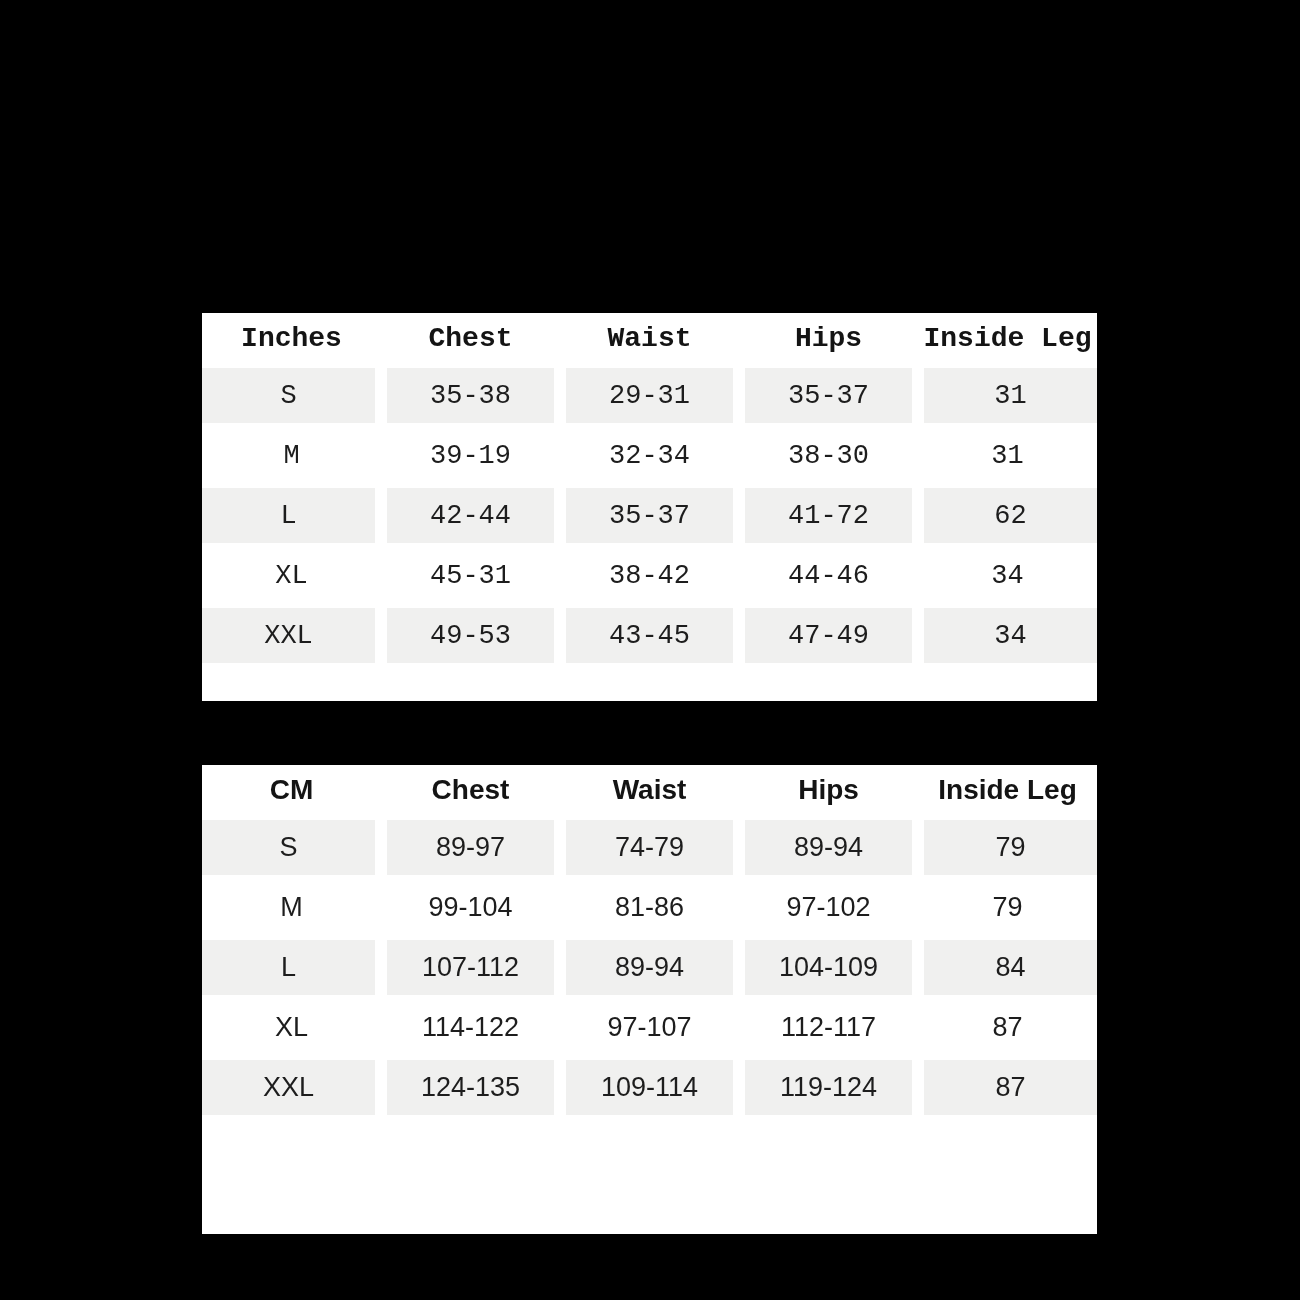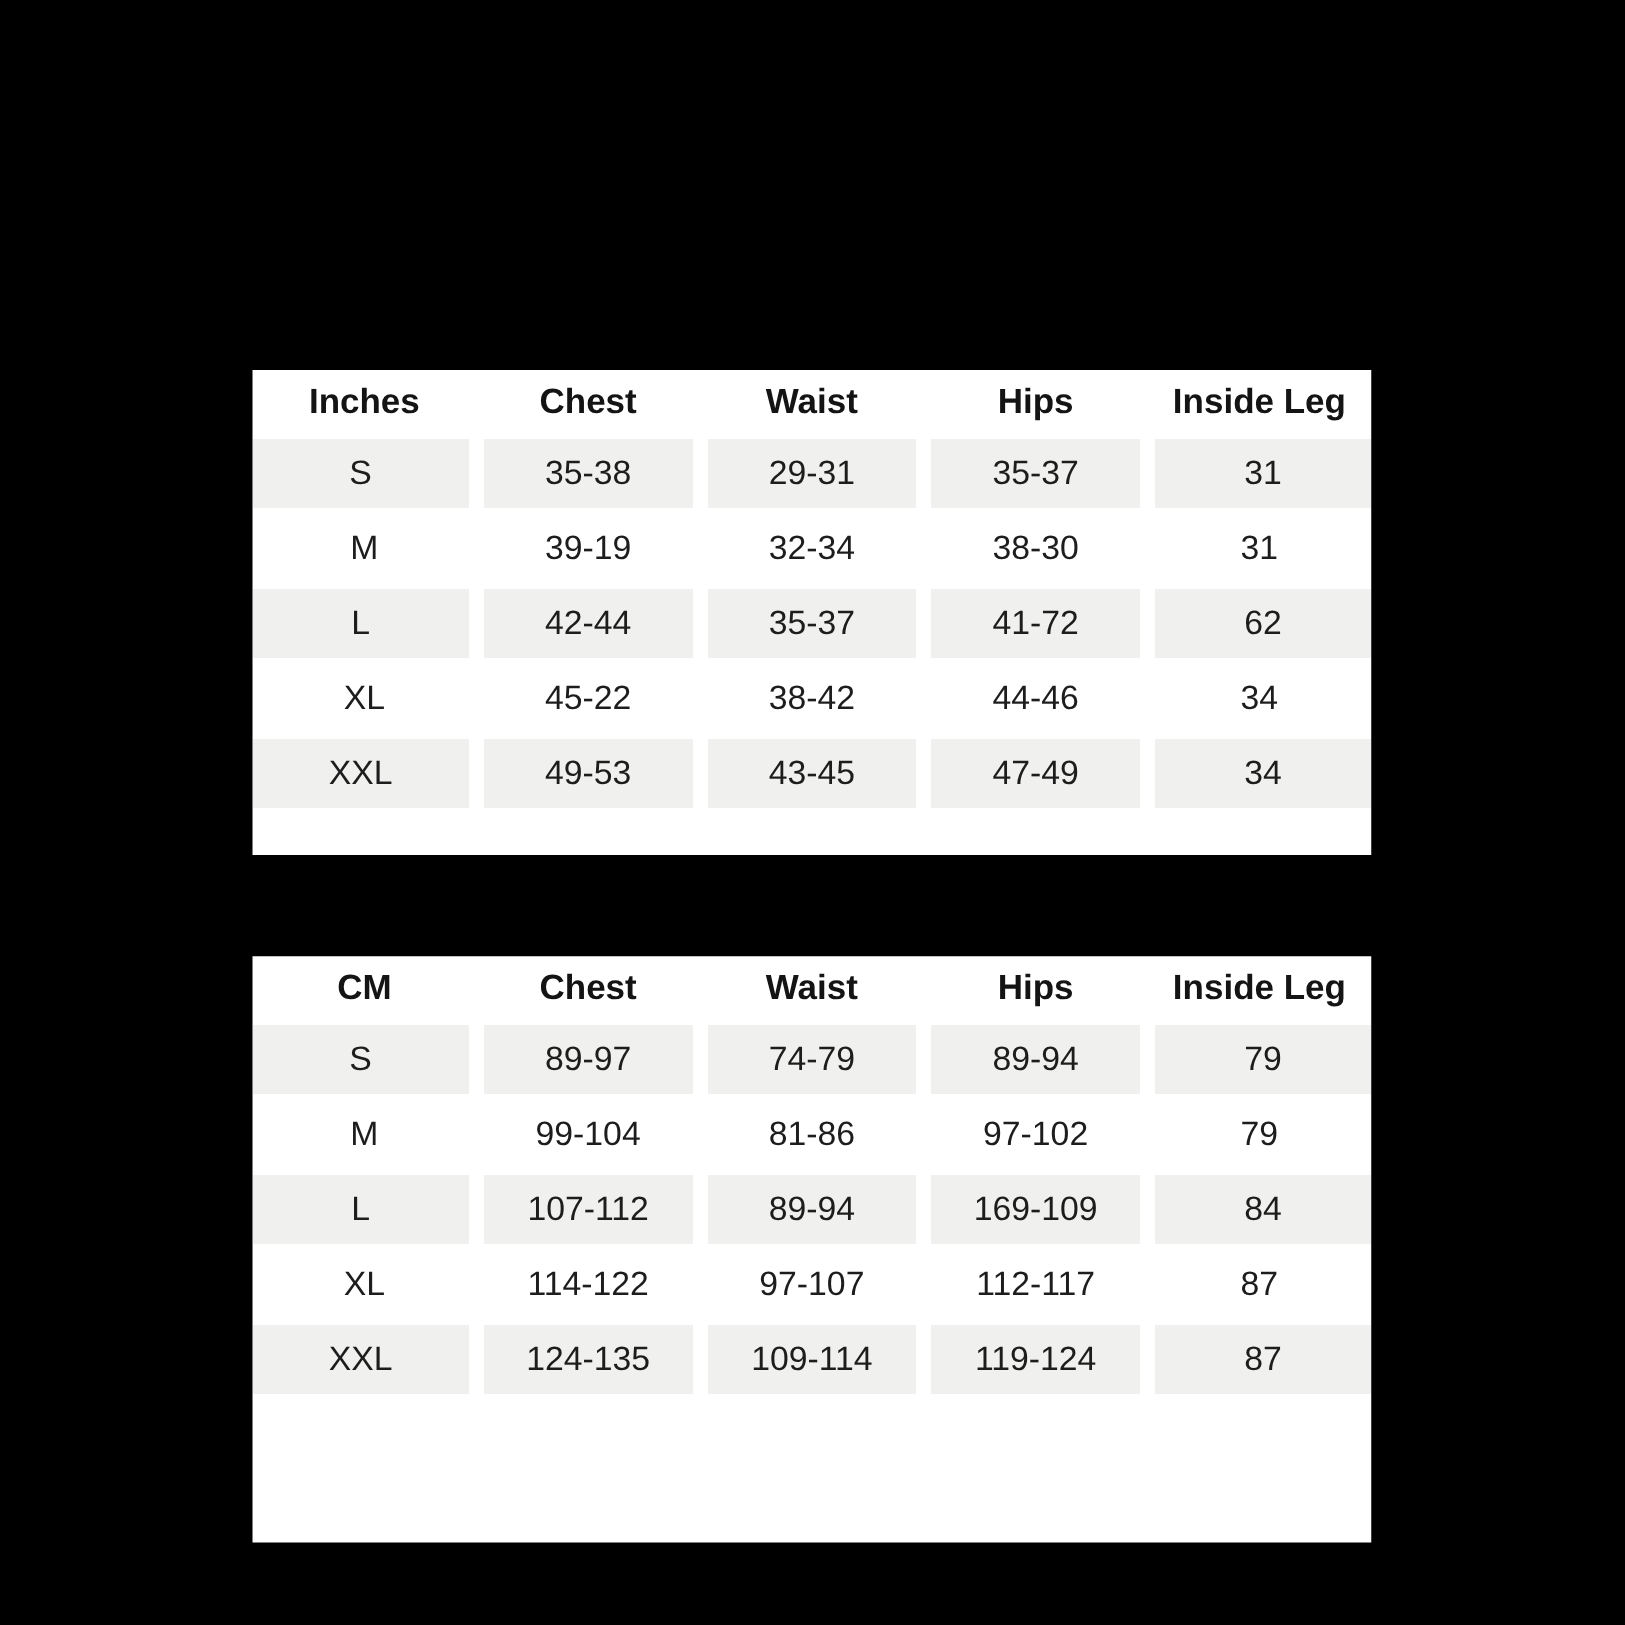--- a/index.html
+++ b/index.html
@@ -14,21 +14,21 @@
     background: #000000;
     overflow: hidden;
     font-family: "Liberation Sans", sans-serif;
   }
   .size-table {
     position: absolute;
     left: 202px;
     width: 895px;
     background: #ffffff;
   }
-  .table-inches { top: 296px; height: 388px; }
+  .table-inches { top: 313px; height: 388px; font-family: Liberation Mono, monospace; }
   .table-cm     { top: 765px; height: 469px; }
 
   table {
     width: 100%;
     border-collapse: collapse;
     table-layout: fixed;
   }
   thead th {
     height: 50px;
     padding: 0;
@@ -88,21 +88,21 @@
         </tr>
         <tr class="striped">
           <td>L</td>
           <td>42-44</td>
           <td>35-37</td>
           <td>41-72</td>
           <td>62</td>
         </tr>
         <tr>
           <td>XL</td>
-          <td>45-22</td>
+          <td>45-31</td>
           <td>38-42</td>
           <td>44-46</td>
           <td>34</td>
         </tr>
         <tr class="striped">
           <td>XXL</td>
           <td>49-53</td>
           <td>43-45</td>
           <td>47-49</td>
           <td>34</td>
@@ -134,21 +134,21 @@
           <td>M</td>
           <td>99-104</td>
           <td>81-86</td>
           <td>97-102</td>
           <td>79</td>
         </tr>
         <tr class="striped">
           <td>L</td>
           <td>107-112</td>
           <td>89-94</td>
-          <td>169-109</td>
+          <td>104-109</td>
           <td>84</td>
         </tr>
         <tr>
           <td>XL</td>
           <td>114-122</td>
           <td>97-107</td>
           <td>112-117</td>
           <td>87</td>
         </tr>
         <tr class="striped">

